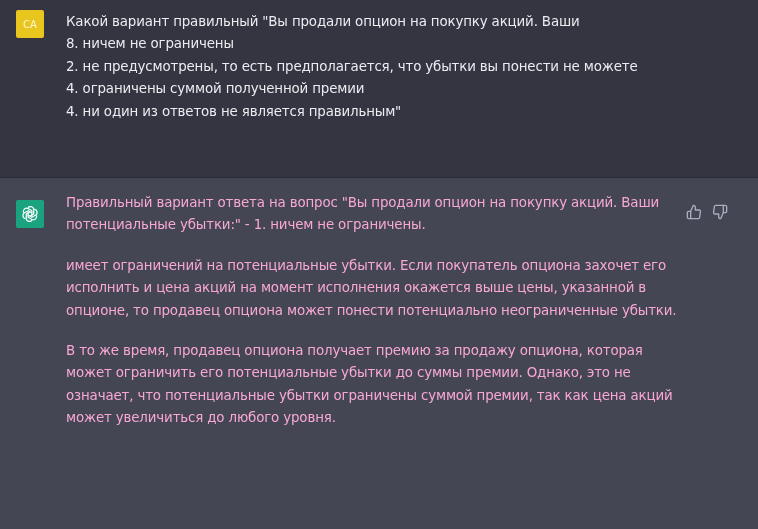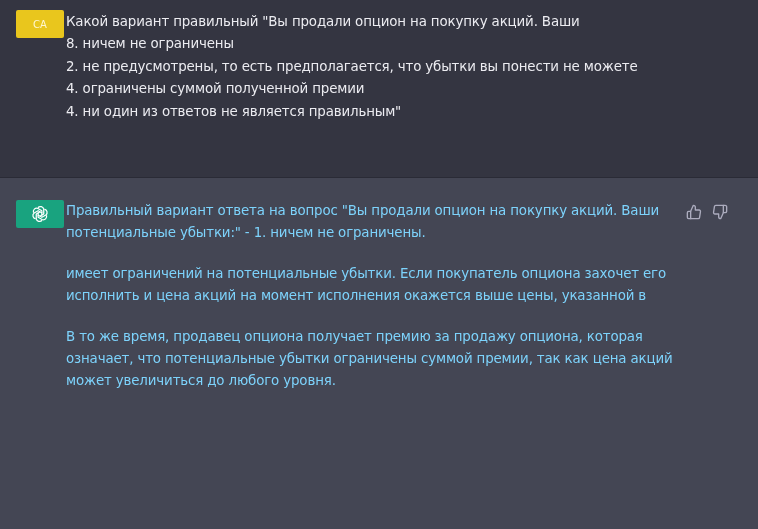--- a/index.html
+++ b/index.html
@@ -5,28 +5,28 @@
   html, body { margin:0; padding:0; }
   body {
     width:758px; height:529px; overflow:hidden;
     font-family: "DejaVu Sans", "Liberation Sans", sans-serif;
     font-size:13.4px; color:#ececf1;
   }
   .msg { position:relative; box-sizing:border-box; width:758px; }
   .msg.user { background:#343541; height:178px; border-bottom:1px solid #2a2b36; }
   .msg.assistant { background:#444654; height:351px; }
   .avatar {
-    position:absolute; left:16px; width:48px; height:28px; border-radius:2px;
+    position:absolute; left:16px; width:28px; height:28px; border-radius:2px;
     display:flex; align-items:center; justify-content:center;
   }
   .msg.user .avatar { top:10px; background:#e9c61d; color:#fff7d0; font-size:10px; }
   .msg.assistant .avatar { top:200px; top:22px; background:#19a37f; }
   .content { position:absolute; left:66px; width:590px; line-height:22.4px; letter-spacing:-0.15px; }
   .msg.user .content { top:11px; color:#ececf1; }
-  .msg.assistant .content { top:22px; color:#7dd3fc; }
+  .msg.assistant .content { top:14px; color:#f9a8d4; }
   .line { white-space:nowrap; }
   .para { margin:0 0 18px 0; }
   .feedback { position:absolute; top:26px; right:30px; display:flex; gap:10px; }
   .feedback span { width:16px; height:16px; display:inline-block; }
 </style>
 </head>
 <body>
 
 <div class="msg user">
   <div class="avatar">
@@ -56,23 +56,25 @@
   </div>
 
   <div class="content">
     <div class="para">
       <div class="line">Правильный вариант ответа на вопрос "Вы продали опцион на покупку акций. Ваши</div>
       <div class="line">потенциальные убытки:" - 1. ничем не ограничены.</div>
     </div>
     <div class="para">
       <div class="line">имеет ограничений на потенциальные убытки. Если покупатель опциона захочет его</div>
       <div class="line">исполнить и цена акций на момент исполнения окажется выше цены, указанной в</div>
+      <div class="line">опционе, то продавец опциона может понести потенциально неограниченные убытки.</div>
     </div>
     <div class="para">
       <div class="line">В то же время, продавец опциона получает премию за продажу опциона, которая</div>
+      <div class="line">может ограничить его потенциальные убытки до суммы премии. Однако, это не</div>
       <div class="line">означает, что потенциальные убытки ограничены суммой премии, так как цена акций</div>
       <div class="line">может увеличиться до любого уровня.</div>
     </div>
   </div>
 
   <div class="feedback">
     <span>
       <svg width="16" height="16" viewBox="0 0 24 24" fill="none" stroke="#acacbe" stroke-width="2" stroke-linecap="round" stroke-linejoin="round">
         <path d="M14 9V5a3 3 0 0 0-3-3l-4 9v11h11.3a2 2 0 0 0 2-1.7l1.4-9a2 2 0 0 0-2-2.3z"></path>
         <path d="M7 22H4a2 2 0 0 1-2-2v-7a2 2 0 0 1 2-2h3"></path>

